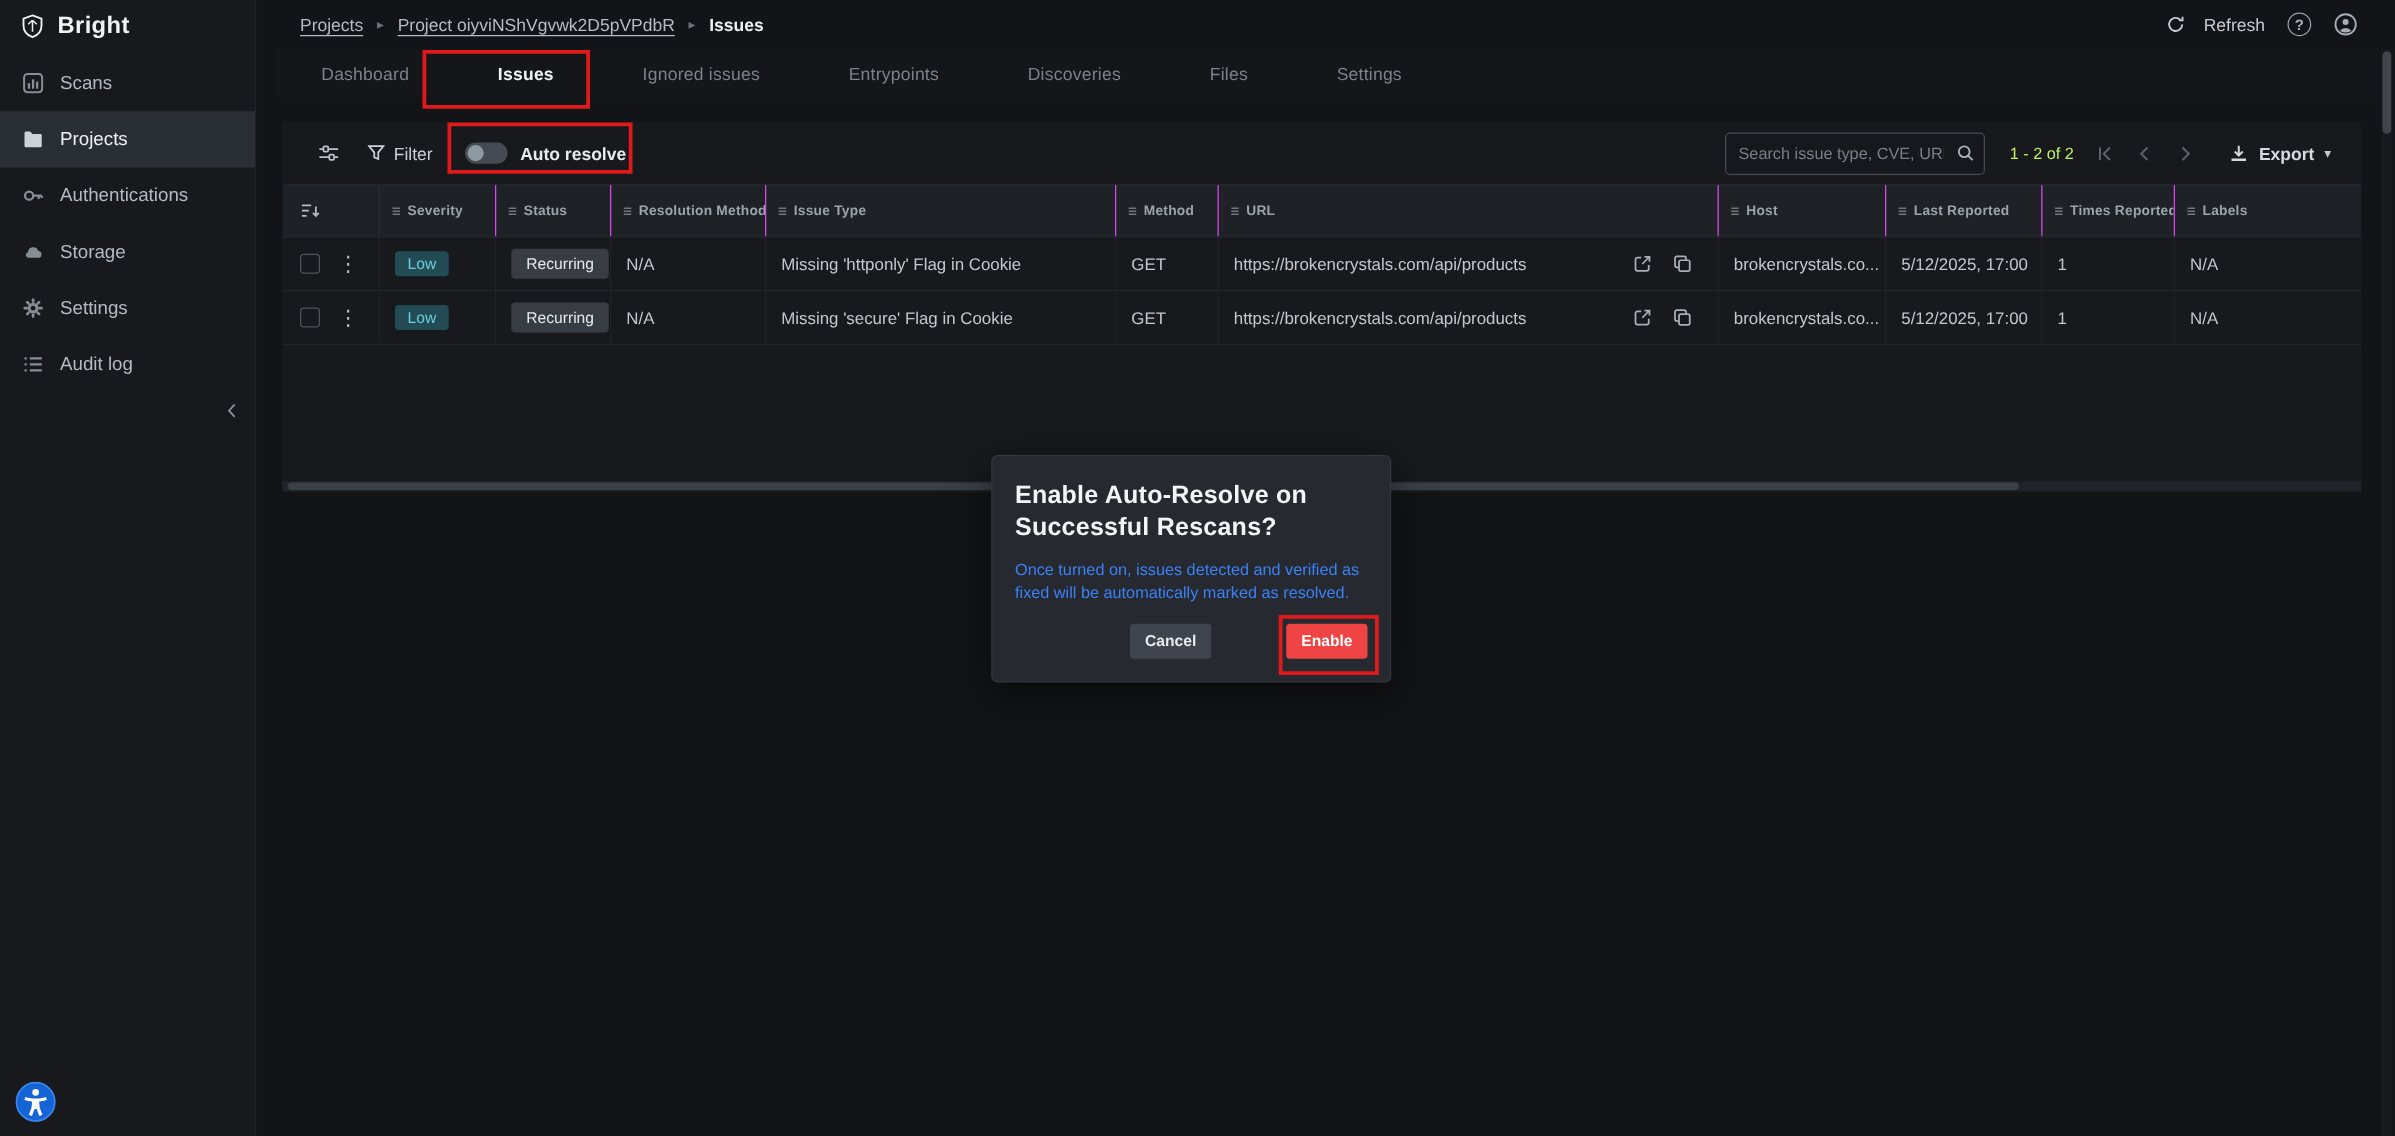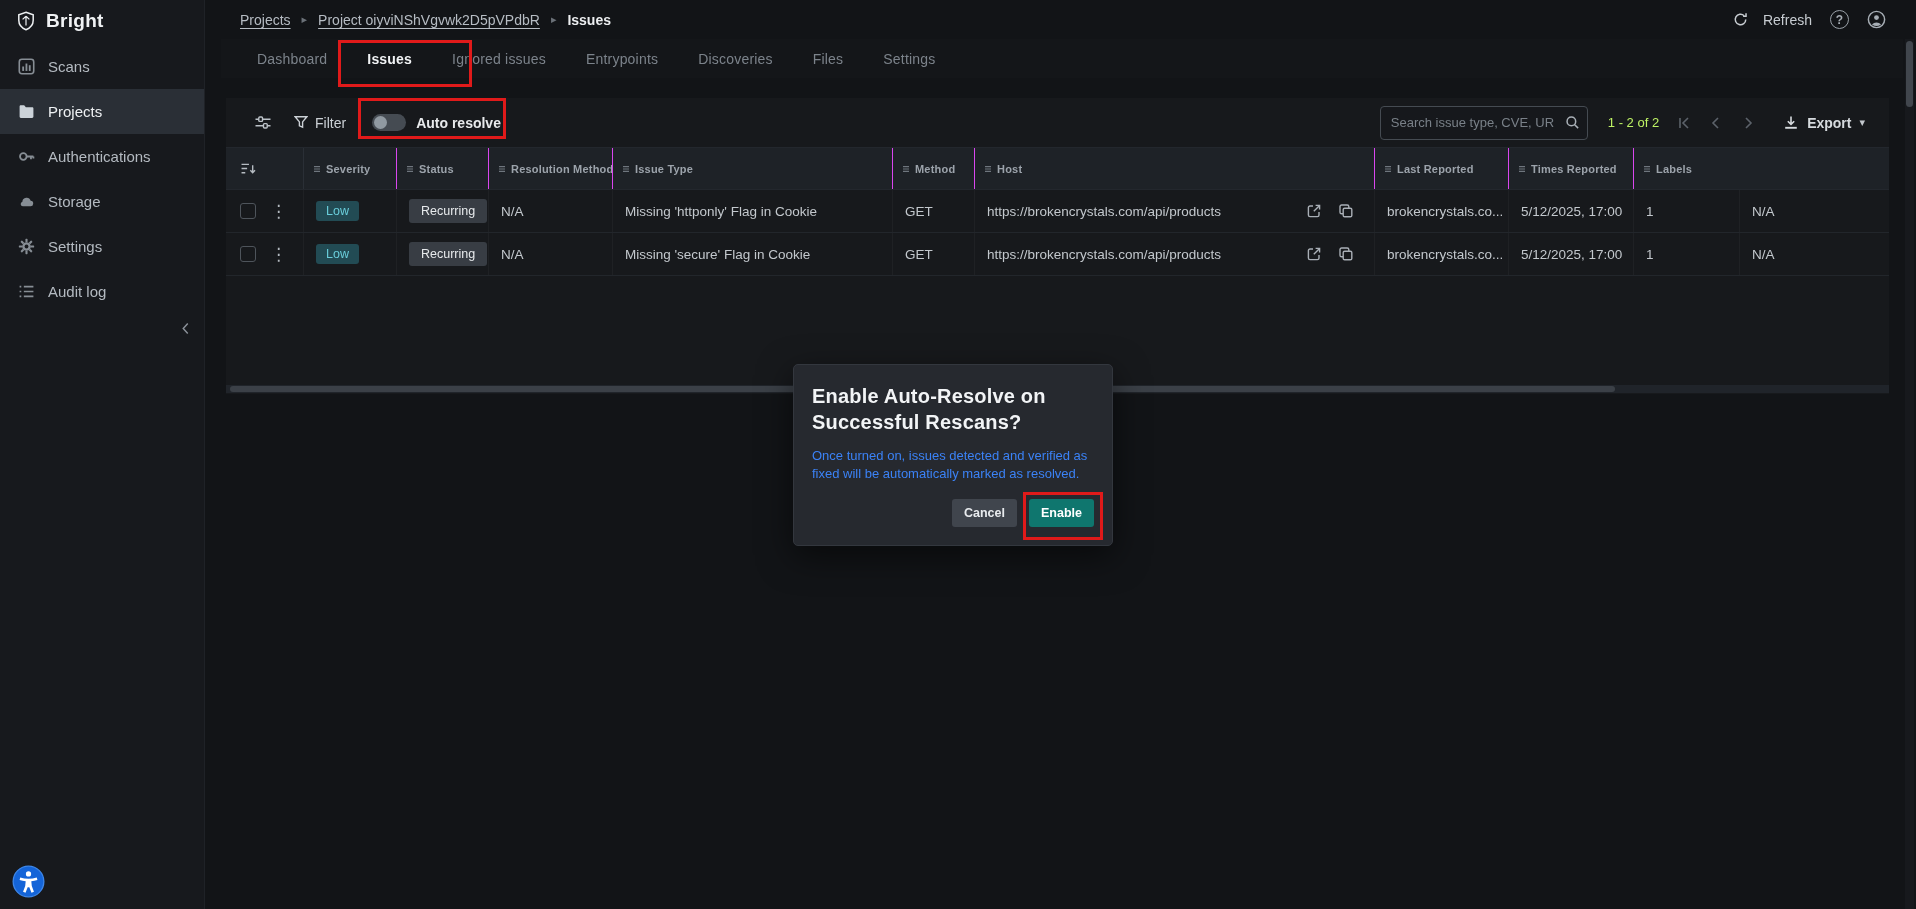--- a/index.html
+++ b/index.html
@@ -34,21 +34,21 @@
   .crumb-sep { color:#6b7178; font-size:11px; }
   .crumb-current { color:#ecees0; color:#eceef0; font-weight:600; }
   .topbar-right { margin-left:auto; display:flex; align-items:center; gap:18px; padding-right:30px; }
   .refresh { display:flex; align-items:center; gap:15px; color:#c7ccd1; font-size:14px; cursor:pointer; }
   .circle-q { width:19px; height:19px; border-radius:50%; border:1.5px solid #99a0a7; color:#a6adb4;
     font-size:12px; font-weight:700; display:flex; align-items:center; justify-content:center; cursor:pointer; }
   .user-ic { color:#a6adb4; cursor:pointer; }
 
   
   .tabsbar { position:absolute; left:221px; top:39px; width:1682px; height:39px;
-    background:#141619; display:flex; align-items:center; gap:40px; padding-left:36px; }
+    background:#141619; display:flex; align-items:center; gap:71px; padding-left:36px; }
   .tab { font-size:14px; color:#7c838b; letter-spacing:.2px; cursor:pointer; white-space:nowrap; }
   .tab.active { color:#f1f3f5; font-weight:700; }
 
   
   .card { position:absolute; left:226px; top:98px; width:1663px; height:296px; background:#17191c; }
 
   .toolbar { height:49px; display:flex; align-items:center; padding:0 24px 0 28px; }
   .tb-icon { color:#bcc2c8; cursor:pointer; display:flex; }
   .filter-btn { display:flex; align-items:flex-start; gap:7px; margin-left:22px; color:#ccd1d6;
     font-size:14px; cursor:pointer; }
@@ -105,21 +105,21 @@
   
   .dialog { position:absolute; left:793px; top:364px; width:320px; z-index:40;
     background:#26292f; border:1px solid #33373e; border-radius:5px; padding:18px 18px 18px 18px;
     box-shadow:0 10px 34px rgba(0,0,0,.55); }
   .dialog-title { font-size:20px; line-height:26px; font-weight:700; color:#f2f4f6; letter-spacing:.2px; }
   .dialog-body { margin-top:12px; font-size:13px; line-height:18px; color:#3b82f6; }
   .dialog-actions { margin-top:16px; display:flex; justify-content:flex-end; gap:12px; }
   .btn { border:none; border-radius:3px; font-family:inherit; font-size:12.5px; font-weight:700;
     padding:7px 12px; cursor:pointer; }
   .btn-cancel { background:#40454d; color:#e8ebee; }
-  .btn-enable { background:#0f766e; color:#ffffff; }
+  .btn-enable { background:#ef4444; color:#ffffff;margin-left:48px; }
 
   
   .anno { position:absolute; border:3px solid #e01a1a; z-index:60; pointer-events:none; }
   .anno-tab    { left:338px; top:40px;  width:134px; height:47px; }
   .anno-toggle { left:358px; top:98px;  width:148px; height:41px; }
   .anno-enable { left:1023px; top:492px; width:80px; height:48px; }
 </style>
 </head>
 <body>
 
@@ -356,20 +356,28 @@
           </span>
           <span>Issue Type</span>
         </div>
       <div class="th">
           <span class="mini">
             <svg viewBox="0 0 8 8" width="8" height="8" stroke="currentColor" stroke-width="1.1" fill="none">
               <path d="M1 1.6h6M1 4h6M1 6.4h6"></path>
             </svg>
           </span>
           <span>Method</span>
+        </div>
+      <div class="th">
+          <span class="mini">
+            <svg viewBox="0 0 8 8" width="8" height="8" stroke="currentColor" stroke-width="1.1" fill="none">
+              <path d="M1 1.6h6M1 4h6M1 6.4h6"></path>
+            </svg>
+          </span>
+          <span>URL</span>
         </div>
       <div class="th">
           <span class="mini">
             <svg viewBox="0 0 8 8" width="8" height="8" stroke="currentColor" stroke-width="1.1" fill="none">
               <path d="M1 1.6h6M1 4h6M1 6.4h6"></path>
             </svg>
           </span>
           <span>Host</span>
         </div>
       <div class="th">

